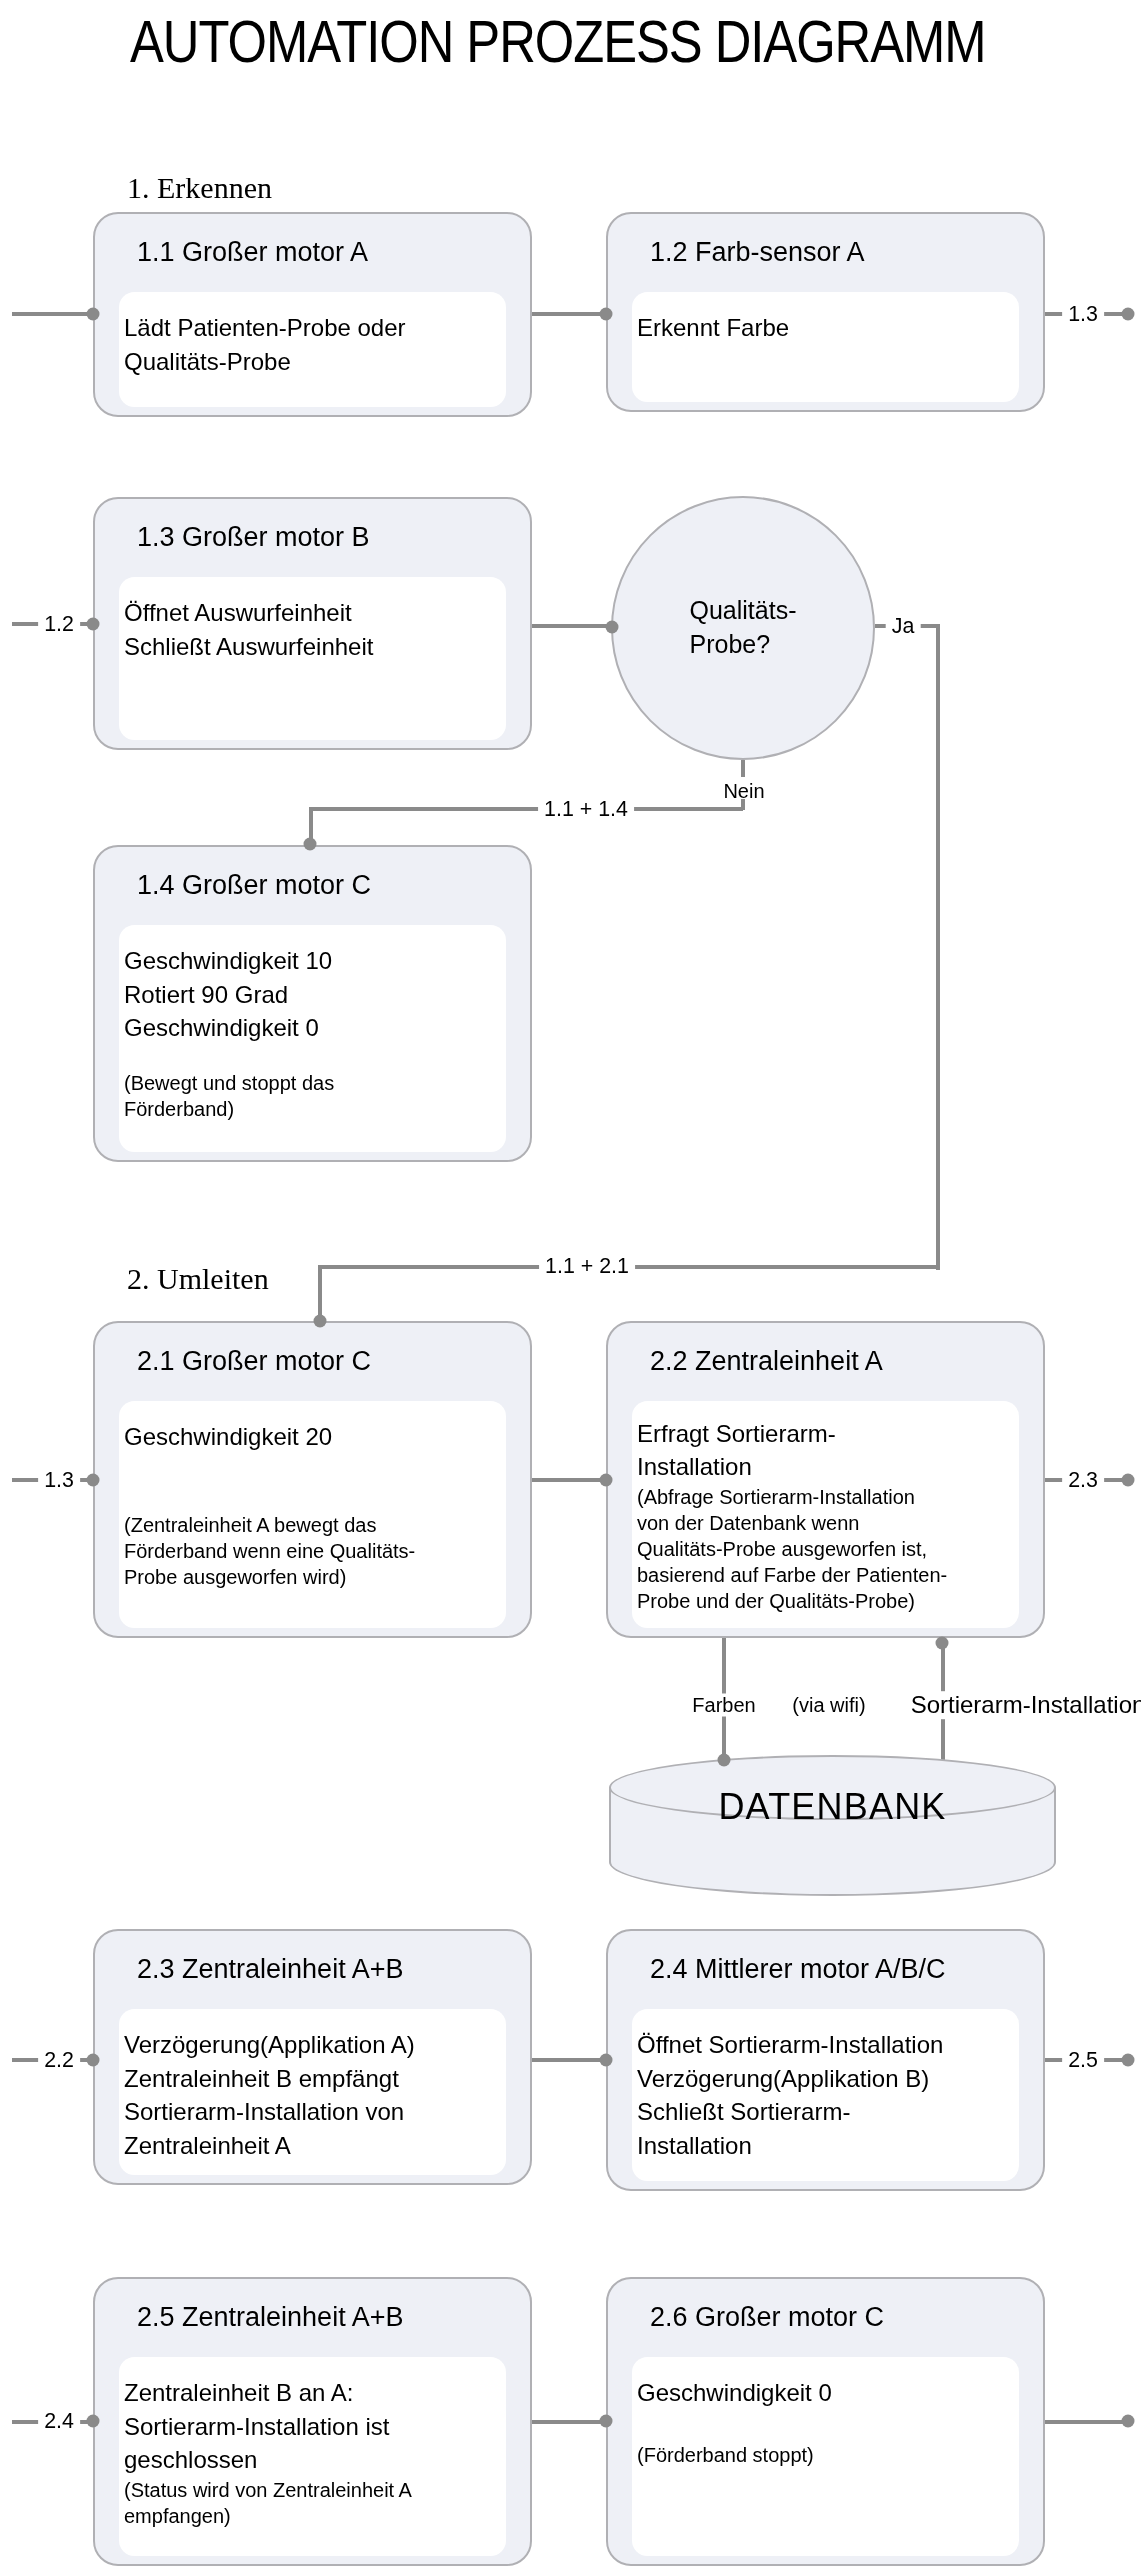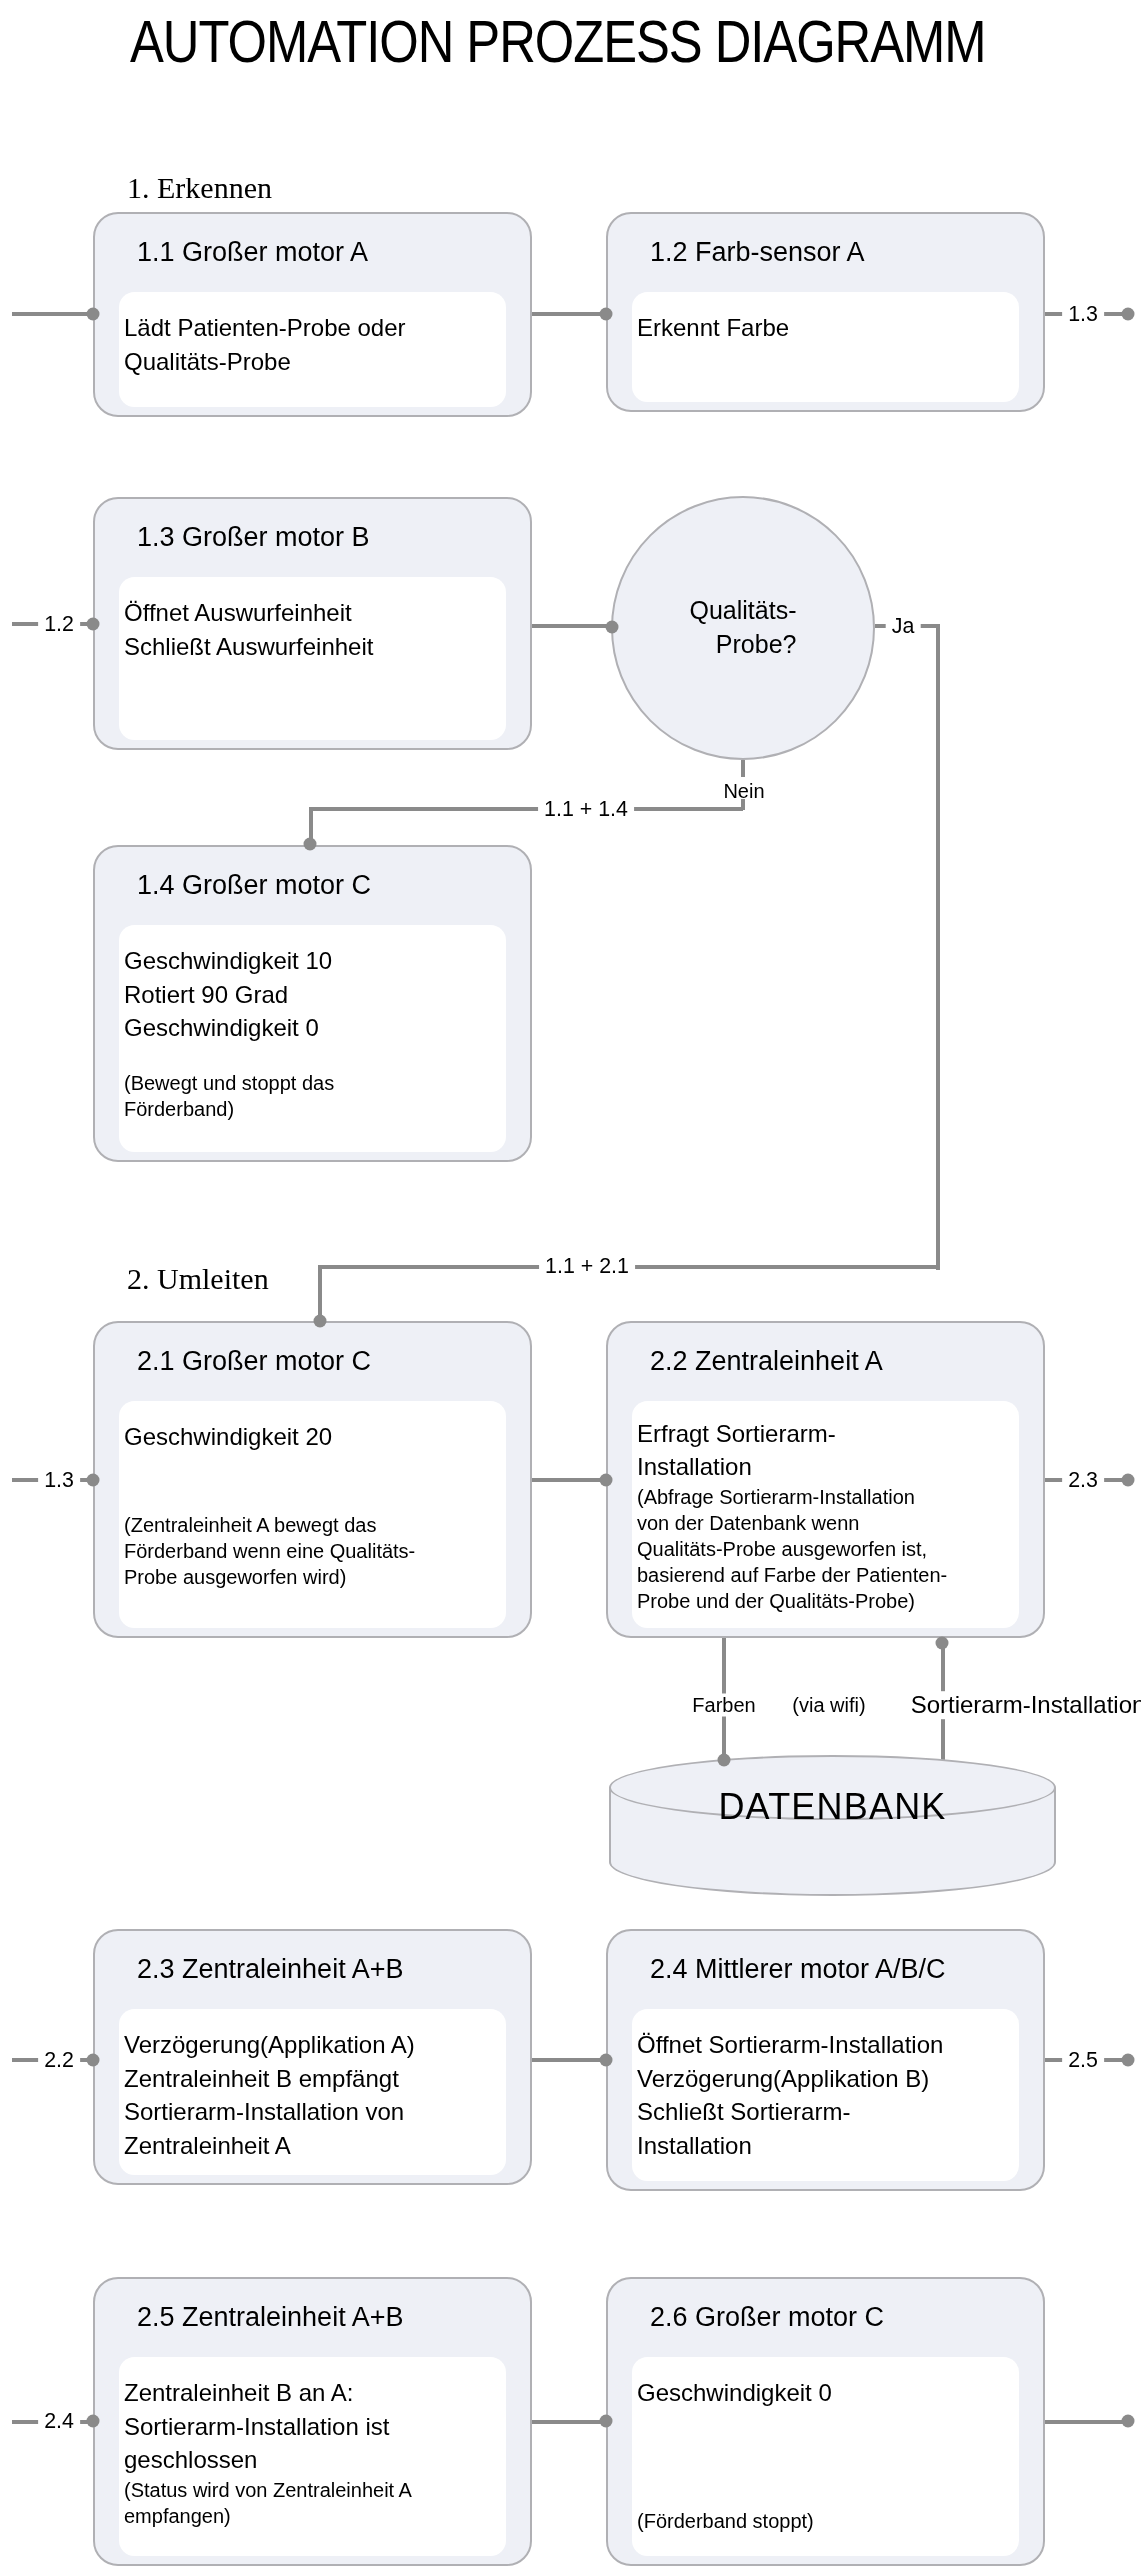--- a/index.html
+++ b/index.html
@@ -36,21 +36,21 @@
     position:absolute;width:13px;height:13px;border-radius:50%;background:var(--line);
     transform:translate(-50%,-50%);z-index:3;
   }
   .clabel{
     position:absolute;transform:translate(-50%,-50%);font-size:21.4px;background:#ffffff;
     padding:0 6px;white-space:nowrap;z-index:2;line-height:1.15;
   }
   .decision{
     position:absolute;left:611px;top:496px;width:264px;height:264px;border-radius:50%;
     background:var(--node-fill);border:2.4px solid var(--node-border);box-sizing:border-box;
-    display:flex;align-items:center;justify-content:center;text-align:right;
+    display:flex;align-items:center;justify-content:center;text-align:left;
     font-size:25px;line-height:1.35;white-space:pre-line;z-index:1;
   }
   .cyl{position:absolute;left:609px;top:1755px;width:447px;height:140px;z-index:1;}
   .cyl-top{
     position:absolute;left:0;top:0;width:100%;height:65px;border-radius:50%;
     background:var(--node-fill);border:2.4px solid var(--node-border);box-sizing:border-box;z-index:2;
   }
   .cyl-body{
     position:absolute;left:0;top:33px;width:100%;height:108px;background:var(--node-fill);
     border:2.4px solid var(--node-border);border-top:none;box-sizing:border-box;
@@ -232,18 +232,18 @@
 geschlossen</div>
       <div class="note-text">(Status wird von Zentraleinheit A
 empfangen)</div>
     </div>
   </div>
 
   <div class="node" style="left:606px;top:2277px;width:439px;height:289px;">
     <div class="node-title">2.6 Großer motor C</div>
     <div class="inner">
       <div class="body-text">Geschwindigkeit 0</div>
-      <div class="note-text" style="margin-top:98px;">(Förderband stoppt)</div>
+      <div class="note-text" style="margin-top:32px;">(Förderband stoppt)</div>
     </div>
   </div>
 
 </div>
 
 
 </body></html>

